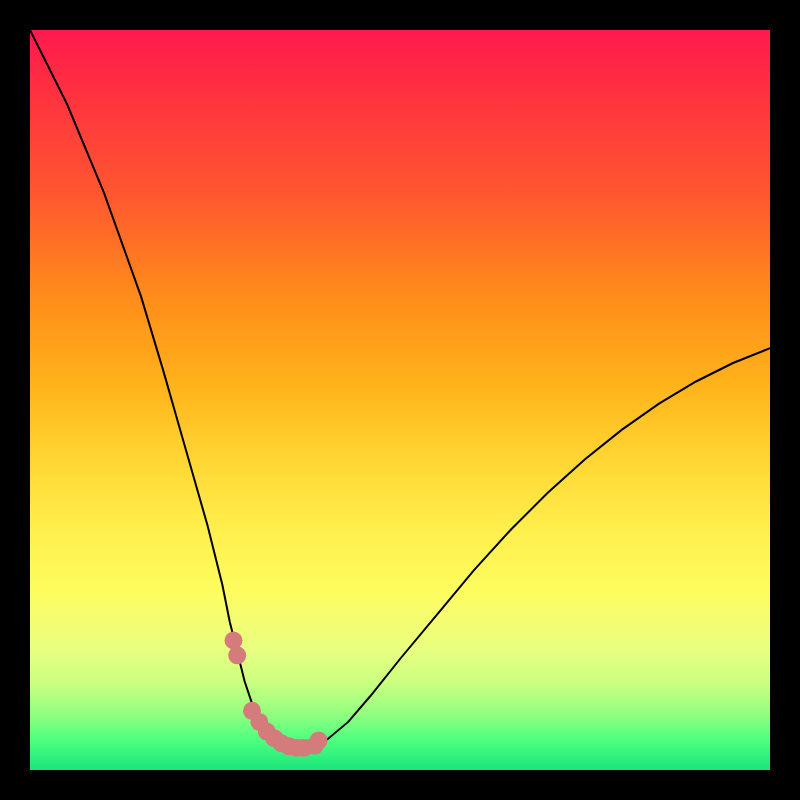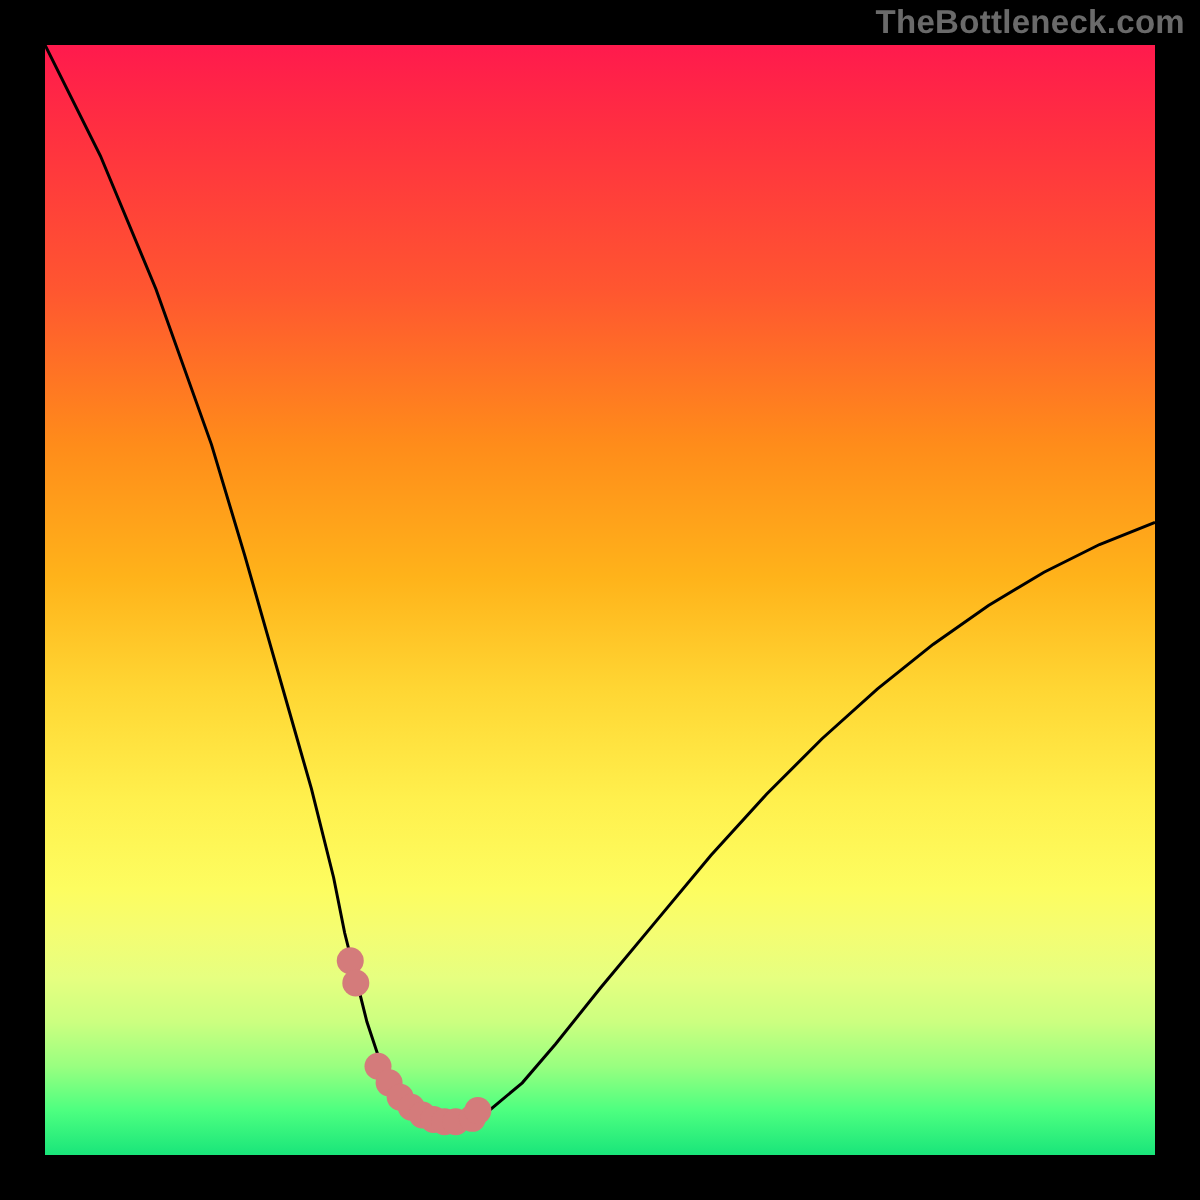--- a/index.html
+++ b/index.html
@@ -57,21 +57,20 @@
     font-weight: 600;
     color: #6a6a6a;
     letter-spacing: 0.2px;
     user-select: none;
   }
 </style>
 </head>
 <body>
 
 <div class="stage">
-  <div class="watermark">TheBottleneck.com</div>
 
   <div class="plot-area">
     <svg class="curve-svg" viewBox="0 0 740 740" preserveAspectRatio="none">
       <path fill="none" stroke="#000000" stroke-width="2" d="M0.00 0.00 L37.00 74.00 L74.00 162.80 L111.00 266.40 L133.20 340.40 L148.00 392.20 L162.80 444.00 L177.60 495.80 L192.40 555.00 L199.80 592.00 L207.20 621.60 L214.60 651.20 L222.00 673.40 L229.40 688.20 L236.80 699.30 L244.20 706.70 L251.60 711.88 L259.00 715.58 L266.40 717.80 L273.80 717.80 L281.20 716.32 L296.00 710.40 L318.20 691.90 L340.40 666.00 L370.00 629.00 L407.00 584.60 L444.00 540.20 L481.00 499.50 L518.00 462.50 L555.00 429.20 L592.00 399.60 L629.00 373.70 L666.00 351.50 L703.00 333.00 L740.00 318.20"></path>
       <g>
           <circle cx="203.50" cy="610.50" r="9" fill="#d47b7b"></circle>
           <circle cx="207.20" cy="625.30" r="9" fill="#d47b7b"></circle>
           <circle cx="222.00" cy="680.80" r="9" fill="#d47b7b"></circle>
           <circle cx="229.40" cy="691.90" r="9" fill="#d47b7b"></circle>
           <circle cx="236.80" cy="701.52" r="9" fill="#d47b7b"></circle>

